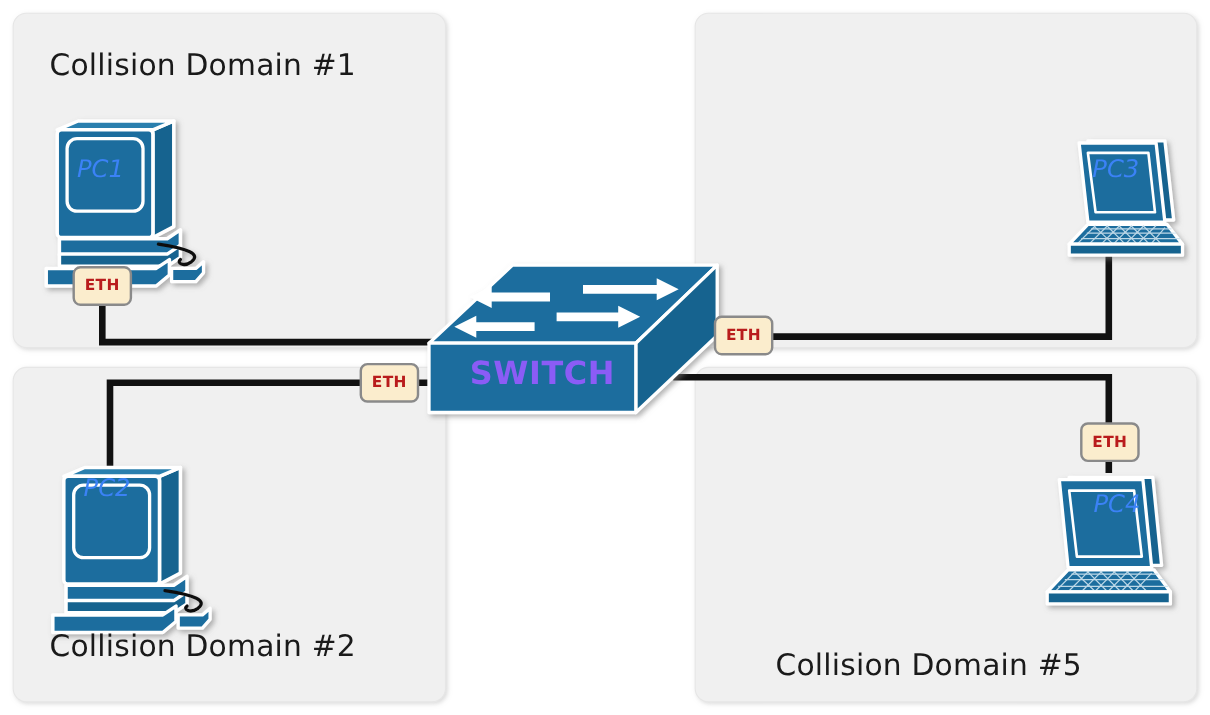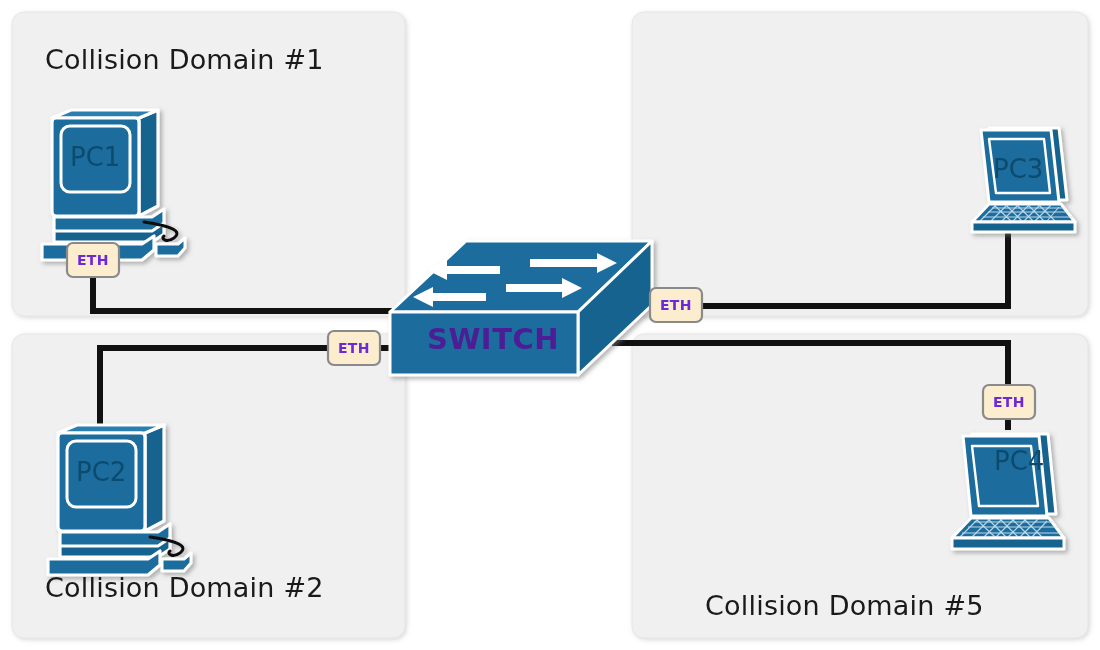--- a/index.html
+++ b/index.html
@@ -34,34 +34,35 @@
     font-family: "DejaVu Sans", "Liberation Sans", sans-serif;
     font-size: 27px;
     font-weight: 400;
     color: #1a1a1a;
     letter-spacing: 0.2px;
   }
   .eth-label {
     font-family: "DejaVu Sans", "Liberation Sans", sans-serif;
     font-size: 14px;
     font-weight: bold;
-    color: #6d28d9;
+    color: #b91c1c;
     letter-spacing: 0.3px;
   }
   .pc-label {
     font-family: "DejaVu Sans", "Liberation Sans", sans-serif;
-    font-size: 26px;
+    font-size: 22px;
     font-weight: 400;
-    color: #0c4a6e;
+    color: #3b82f6;
+    font-style: italic;
   }
   .switch-label {
     font-family: "DejaVu Sans", "Liberation Sans", sans-serif;
     font-size: 29px;
     font-weight: bold;
-    color: #4c1d95;
+    color: #8b5cf6;
     letter-spacing: 0.5px;
   }
 </style>
 </head>
 <body>
 
 <div id="stage">
 
   <svg id="scene" viewBox="0 0 1100 650" xmlns="http://www.w3.org/2000/svg">
 
@@ -210,22 +211,22 @@
       <rect x="983" y="385" width="52" height="34" rx="6" ry="6" fill="#fbedcd" stroke="#8a8a8a" stroke-width="2.2"></rect>
     </g>
 
   </svg>
 
   <div class="overlay-text domain-title" style="left:45px; top:44px;">Collision Domain #1</div>
   <div class="overlay-text domain-title" style="left:45px; top:572px;text-align:center;">Collision Domain #2</div>
   <div class="overlay-text domain-title" style="left:705px; top:590px;">Collision Domain #5</div>
 
   <div class="overlay-text pc-label" style="left:70px; top:142px;">PC1</div>
-  <div class="overlay-text pc-label" style="left:76px; top:457px;">PC2</div>
-  <div class="overlay-text pc-label" style="left:993px; top:154px;">PC3</div>
+  <div class="overlay-text pc-label" style="left:76px; top:432px;">PC2</div>
+  <div class="overlay-text pc-label" style="left:993px; top:142px;">PC3</div>
   <div class="overlay-text pc-label" style="left:994px; top:446px;text-align:center;">PC4</div>
 
   <div class="overlay-text eth-label" style="left:77px; top:252px;">ETH</div>
   <div class="overlay-text eth-label" style="left:338px; top:340px;">ETH</div>
   <div class="overlay-text eth-label" style="left:660px; top:297px;">ETH</div>
   <div class="overlay-text eth-label" style="left:993px; top:394px;">ETH</div>
 
   <div class="overlay-text switch-label" style="left:427px; top:322px;">SWITCH</div>
 
 </div>

